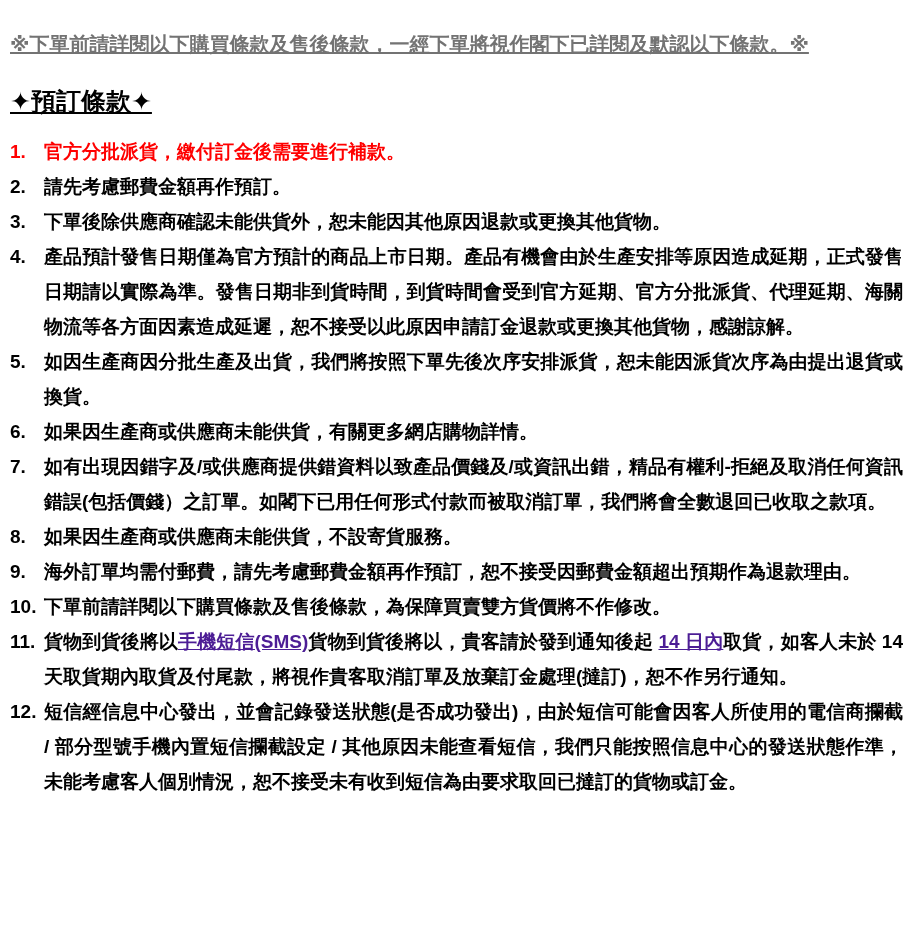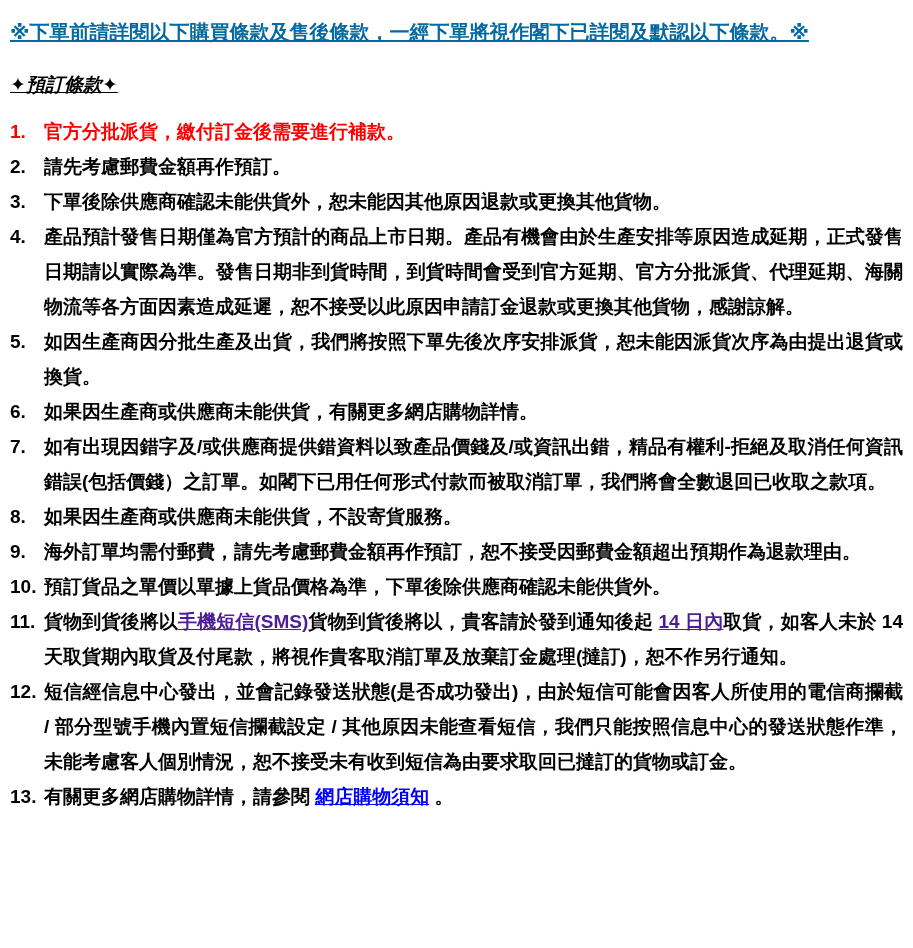--- a/index.html
+++ b/index.html
@@ -13,33 +13,32 @@
   .page {
     width: 913px;
     min-height: 948px;
     padding: 10px 10px 18px 10px;
     background: #ffffff;
     font-weight: 700;
   }
   .doc-title {
     font-size: 20px;
     line-height: 1.45;
-    color: #0369a1;
+    color: #737373;
     text-decoration: underline;
-    margin: 8px 0 0 0;
+    margin: 20px 0 0 0;
     font-weight: 700;
   }
   .section-heading {
-    font-size: 19px;
+    font-size: 25px;
     line-height: 1.3;
     color: #000000;
     text-decoration: underline;
     margin: 26px 0 0 0;
     font-weight: 700;
-    font-style: italic;
   }
   .terms-list {
     list-style: none;
     margin: 16px 0 0 0;
     padding: 0;
   }
   .term-item {
     display: flex;
     align-items: flex-start;
     font-size: 19px;
@@ -106,28 +105,24 @@
       <li class="term-item">
         <span class="term-number">8.</span>
         <span class="term-text"><span>如果因生產商或供應商未能供貨，不設寄貨服務。</span></span>
       </li>
       <li class="term-item">
         <span class="term-number">9.</span>
         <span class="term-text"><span>海外訂單均需付郵費，請先考慮郵費金額再作預訂，恕不接受因郵費金額超出預期作為退款理由。</span></span>
       </li>
       <li class="term-item">
         <span class="term-number">10.</span>
-        <span class="term-text"><span>預訂貨品之單價以單據上貨品價格為準，下單後除供應商確認未能供貨外。</span></span>
+        <span class="term-text"><span>下單前請詳閱以下購買條款及售後條款，為保障買賣雙方貨價將不作修改。</span></span>
       </li>
       <li class="term-item">
         <span class="term-number">11.</span>
         <span class="term-text"><span>貨物到貨後將以</span><span class="highlight-red">手機短信(SMS)</span><span>貨物到貨後將以，貴客請於發到通知後起 </span><span class="highlight-red">14 日內</span><span>取貨，如客人未於 14 天取貨期內取貨及付尾款，將視作貴客取消訂單及放棄訂金處理(撻訂)，恕不作另行通知。</span></span>
       </li>
       <li class="term-item">
         <span class="term-number">12.</span>
         <span class="term-text"><span>短信經信息中心發出，並會記錄發送狀態(是否成功發出)，由於短信可能會因客人所使用的電信商攔截 / 部分型號手機內置短信攔截設定 / 其他原因未能查看短信，我們只能按照信息中心的發送狀態作準，未能考慮客人個別情況，恕不接受未有收到短信為由要求取回已撻訂的貨物或訂金。</span></span>
       </li>
-      <li class="term-item">
-        <span class="term-number">13.</span>
-        <span class="term-text"><span>有關更多網店購物詳情，請參閱 </span><a href="#" class="term-link">網店購物須知</a><span> 。</span></span>
-      </li>
     </ol>
 </div>
 
 </body></html>

